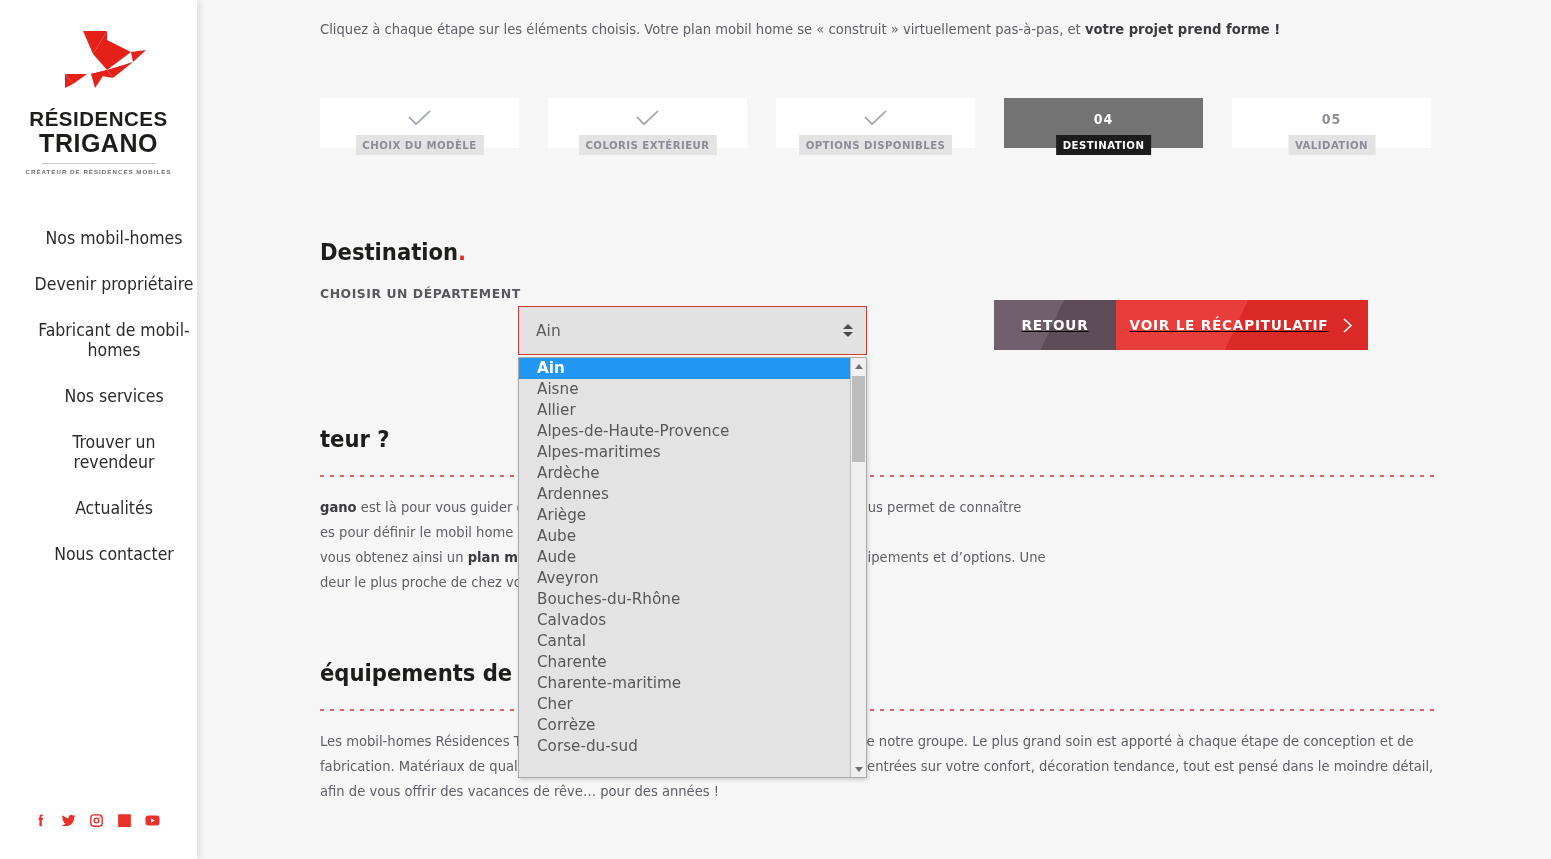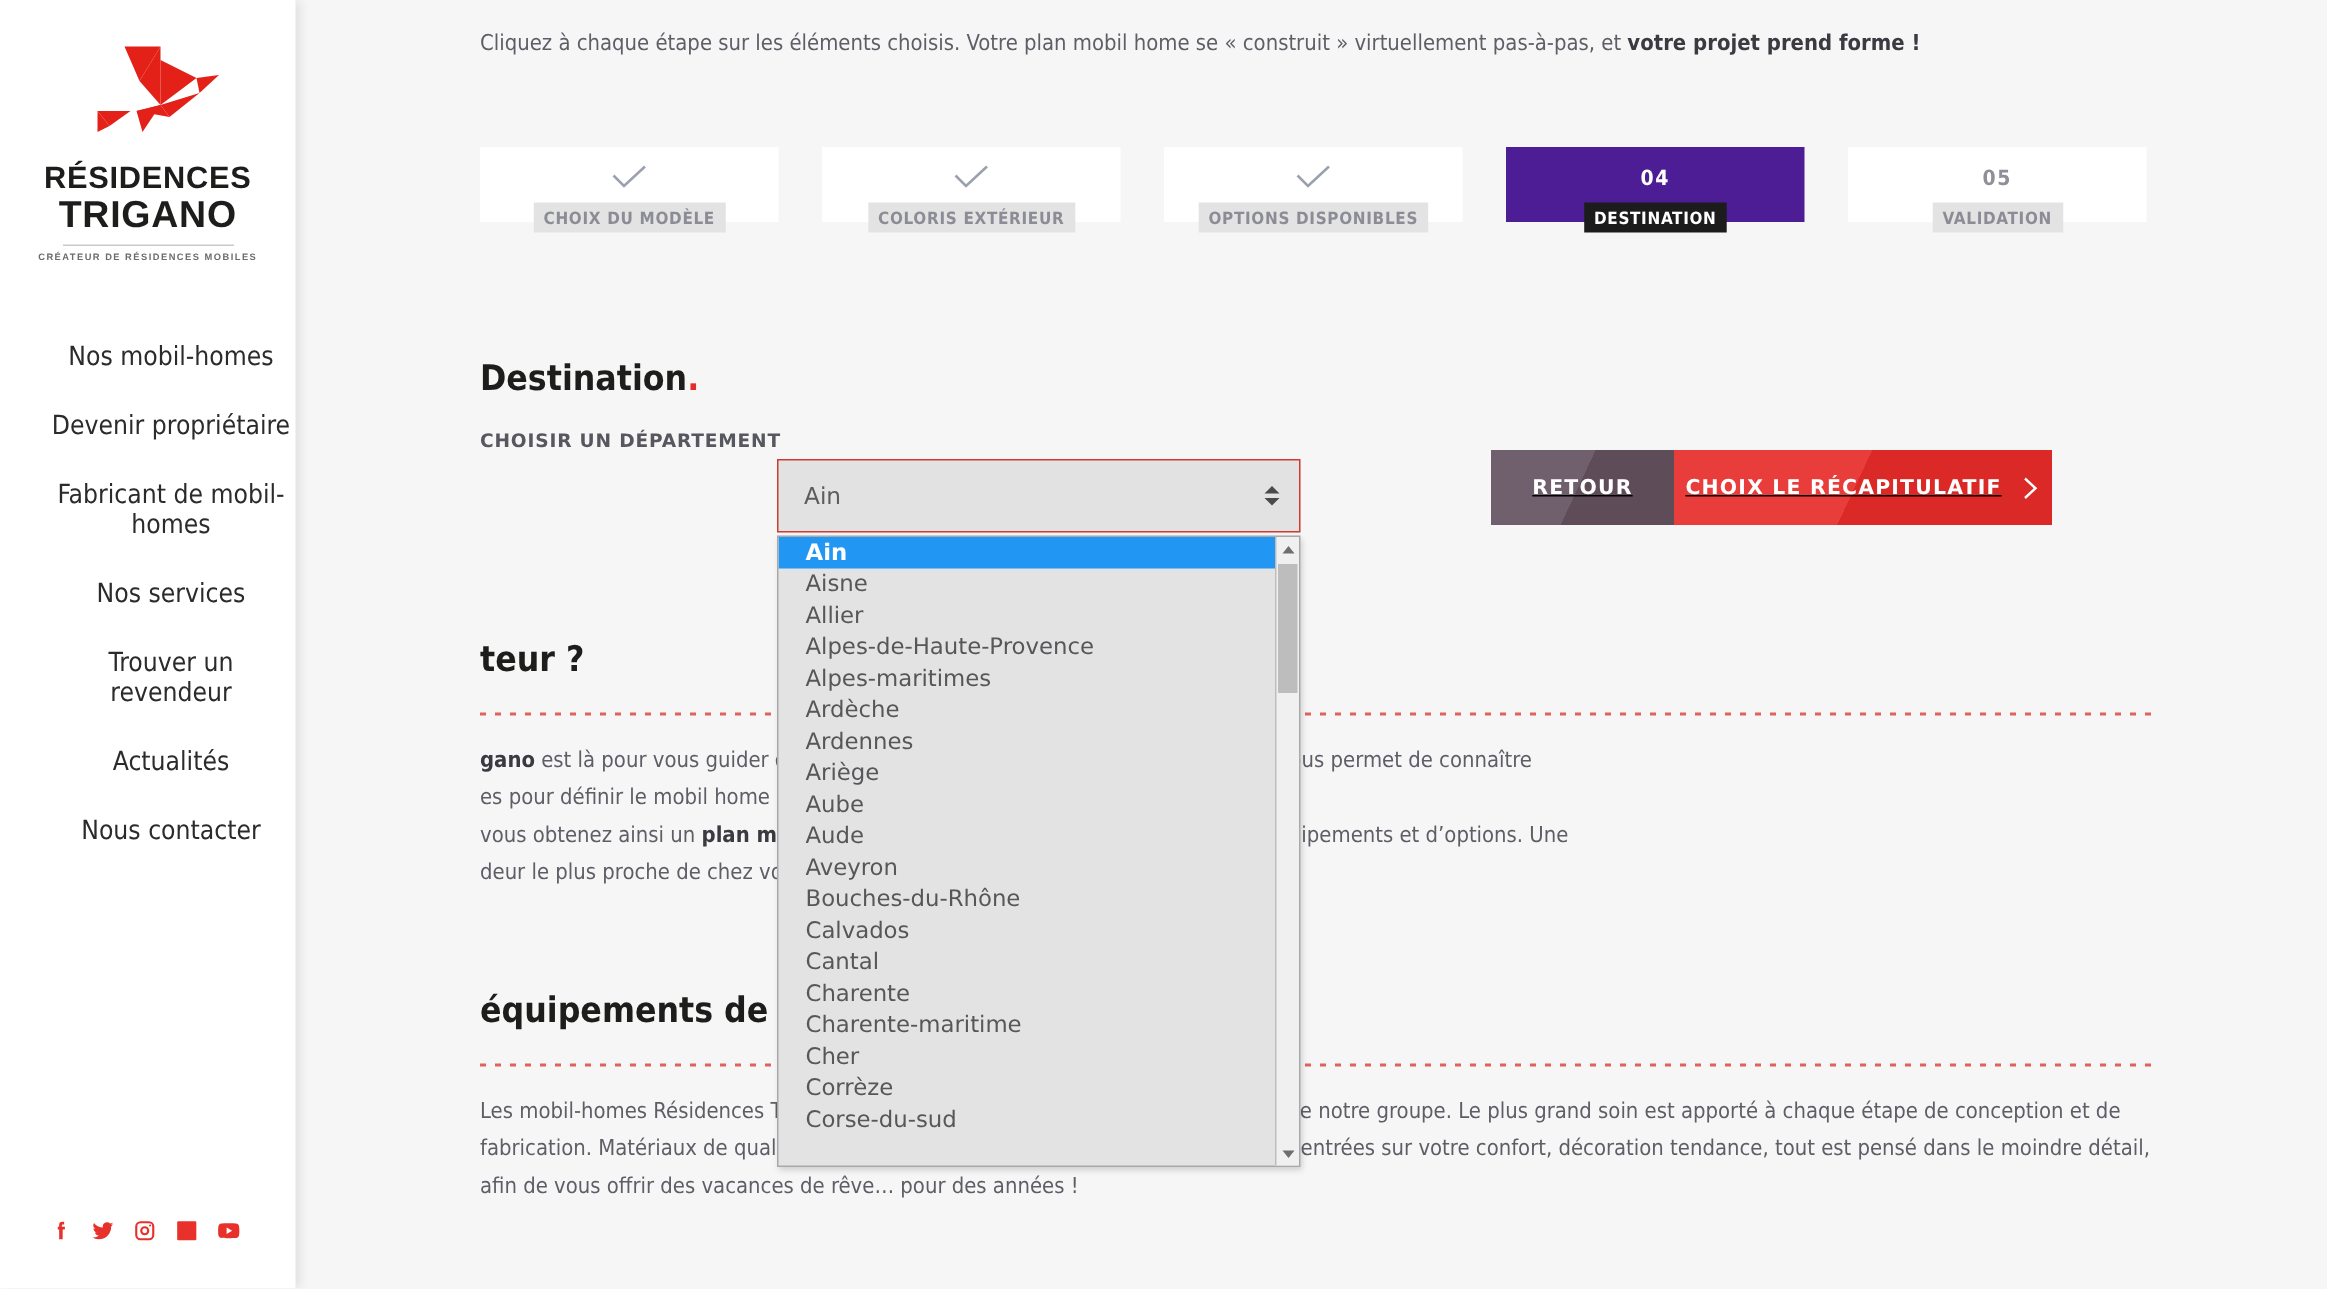--- a/index.html
+++ b/index.html
@@ -53,21 +53,21 @@
   #intro {
     position: absolute; left: 123px; top: 19px; width: 1120px;
     font-size: 14.6px; color: #5e5e66; line-height: 20px;
     font-family: "DejaVu Sans Condensed", "Liberation Sans", sans-serif;
   }
   #intro b { color: #3a3a40; font-weight: bold; }
 
   
   #steps { position: absolute; left: 123px; top: 98px; display: flex; gap: 29px; }
   .step { width: 199px; height: 50px; position: relative; background: #ffffff; cursor: pointer; }
-  .step.active { background: #4c1d95; text-decoration: underline; }
+  .step.active { background: #737373; text-decoration: underline; }
   .step-num {
     position: absolute; left: 0; right: 0; top: 13px; text-align: center;
     font-size: 14px; font-weight: bold; color: #8f8f98; letter-spacing: 1px;
     font-family: "DejaVu Sans Condensed", "Liberation Sans", sans-serif;
   }
   .step.active .step-num { color: #ffffff; }
   .step-check { position: absolute; left: 0; right: 0; top: 12px; text-align: center; }
   .step-check svg { width: 25px; height: 17px; }
   .step-label {
     position: absolute; left: 50%; transform: translateX(-50%); bottom: -7px;
@@ -290,21 +290,21 @@
         <i class="arr up"></i>
           <i class="arr dn"></i>
       </span>
     </div>
 
     <div id="btn-row">
       <div class="btn" id="btn-retour">
         <span>RETOUR</span>
       </div>
       <div class="btn" id="btn-recap">
-        <span>CHOIX LE RÉCAPITULATIF</span>
+        <span>VOIR LE RÉCAPITULATIF</span>
         <svg viewBox="0 0 13 15">
           <polyline points="3,1 10,7.5 3,14" fill="none" stroke="#ffffff" stroke-width="1.6"></polyline>
         </svg>
       </div>
     </div>
 
     <div id="option-list">
       <div id="options-scrollarea">
         <div class="option selected">Ain</div>
         <div class="option">Aisne</div>

